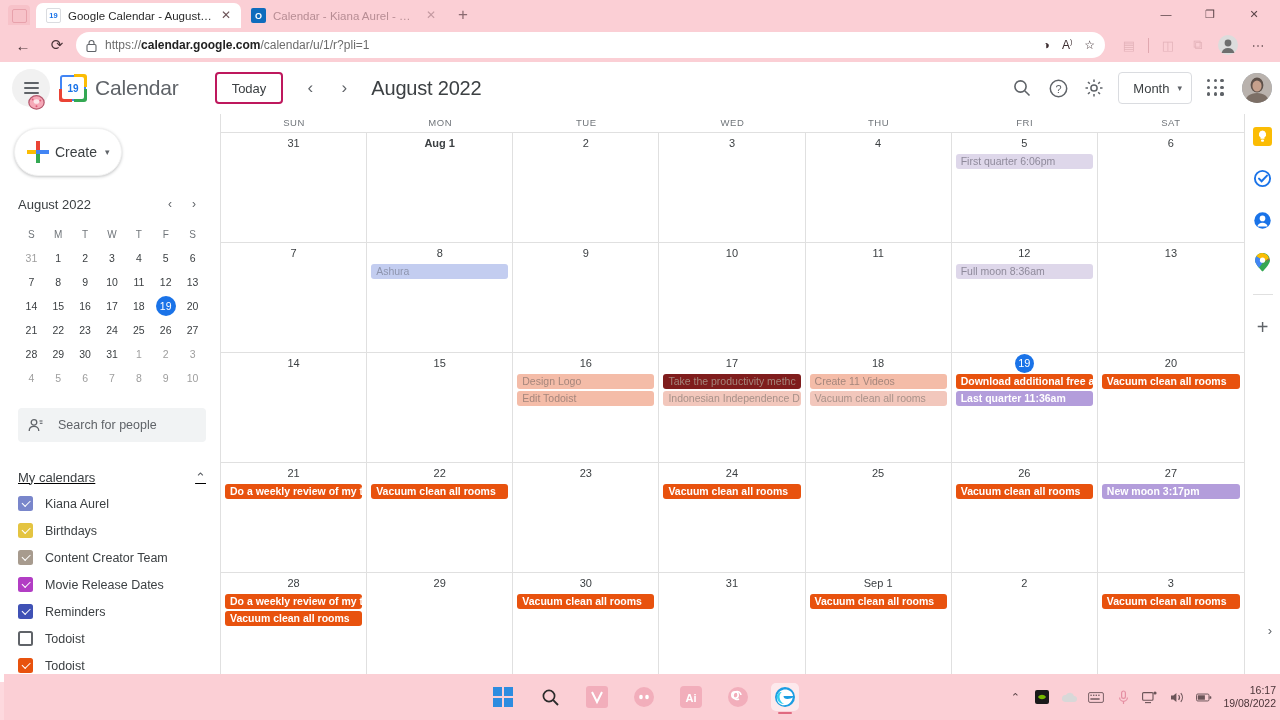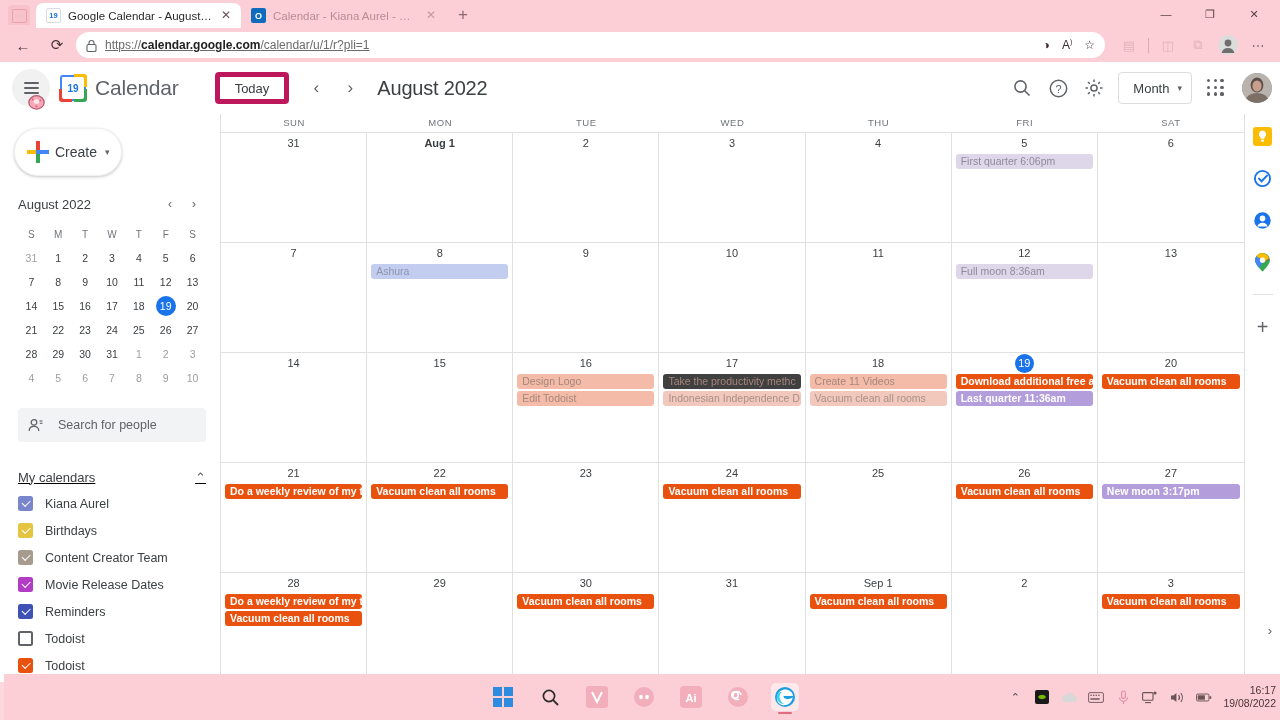--- a/index.html
+++ b/index.html
@@ -44,21 +44,21 @@
   .winctl div{ width:44px;height:28px;display:flex;align-items:center;justify-content:center;
     font-size:11px;color:#5a4448;}
 
   .addrbar { height:34px; display:flex; align-items:center; gap:4px; padding:0 8px; background:#fbcfd5;}
   .nav-btn { width:30px;height:28px;display:flex;align-items:center;justify-content:center;
     border-radius:50%; color:#4a3438; font-size:15px;}
   .omnibox {
     flex:1; height:26px; background:#ffffff; border-radius:13px; display:flex; align-items:center;
     padding:0 10px; gap:8px; font-size:12px; color:#6b6b6b;
   }
-  .omnibox .url { flex:1; white-space:nowrap; overflow:hidden;text-decoration:underline; }
+  .omnibox .url { flex:1; white-space:nowrap; overflow:hidden; }
   .omnibox .url b{ color:#222; font-weight:600; }
   .omni-right { display:flex; align-items:center; gap:12px; color:#3c2d30; font-size:12px;}
   .chrome-right { display:flex; align-items:center; gap:2px; padding-left:6px; }
   .chrome-right .cbtn{ width:28px;height:28px;display:flex;align-items:center;justify-content:center;
     color:#e3b2b9; font-size:13px;}
   .chrome-right .cbtn.solid{ color:#6a5256; }
   .cdiv{width:1px;height:15px;background:#e0a8b0;margin:0 3px;}
 
   
   .gcal { position:absolute; left:0; top:62px; width:1280px; height:620px; background:#fff; }
@@ -72,21 +72,21 @@
   .gc-logo .sq{position:absolute;inset:0;background:#fff;border:2px solid #4285f4;border-radius:3px;}
   .gc-logo .r{position:absolute;right:-1px;top:-1px;width:13px;height:13px;background:#fbbc04;
      border-radius:0 3px 0 0;}
   .gc-logo .g{position:absolute;right:-1px;bottom:-1px;width:13px;height:13px;background:#34a853;
      border-radius:0 0 3px 0;}
   .gc-logo .rd{position:absolute;left:-1px;bottom:-1px;width:13px;height:13px;background:#ea4335;
      border-radius:0 0 0 3px;}
   .gc-logo .num{position:absolute;inset:2px;background:#fff;display:flex;align-items:center;
      justify-content:center;font-size:10px;font-weight:700;color:#1a73e8;border-radius:2px;}
   .gc-title { font-size:21px; color:#5f6368; margin-left:9px; letter-spacing:-0.2px;}
-  .today-btn { margin-left:36px; height:32px; padding:0 15px; border:5px solid #be185d;
+  .today-btn { margin-left:36px; height:32px; padding:0 15px; border:2px solid #be185d;
     border-radius:4px; font-size:13px; color:#3c4043; display:flex;align-items:center;}
   .arrow-btn { width:34px;height:34px;border-radius:50%;display:flex;align-items:center;
     justify-content:center;color:#5f6368;font-size:17px;}
   .gc-month { font-size:20px; color:#3c4043; margin-left:10px; letter-spacing:-0.2px;}
   .spacer { flex:1; }
   .hicon { width:36px;height:36px;border-radius:50%;display:flex;align-items:center;
     justify-content:center;color:#5f6368;}
   .view-select { height:32px; padding:0 9px 0 14px; border:1px solid #dadce0;border-radius:4px;
     font-size:13px;color:#3c4043;display:flex;align-items:center;gap:8px;margin-left:6px;}
   .apps-grid { width:36px;height:36px;display:grid;grid-template-columns:repeat(3,1fr);
@@ -515,21 +515,21 @@
               <div class="cell">
                 <div class="daynum"><span>15</span></div>
               </div>
               <div class="cell">
                 <div class="daynum"><span>16</span></div>
                 <div class="ev pale" style="background: rgb(244, 188, 168); color: rgb(165, 134, 124);">Design Logo</div>
                 <div class="ev pale" style="background: rgb(244, 188, 168); color: rgb(165, 134, 124);">Edit Todoist</div>
               </div>
               <div class="cell">
                 <div class="daynum"><span>17</span></div>
-                <div class="ev pale" style="background: #404040; color: rgb(165, 134, 124);">Take the productivity methc</div>
+                <div class="ev pale" style="background: #7f1d1d; color: rgb(165, 134, 124);">Take the productivity methc</div>
                 <div class="ev pale" style="background: rgb(242, 199, 188); color: rgb(168, 145, 137);">Indonesian Independence D</div>
               </div>
               <div class="cell">
                 <div class="daynum"><span>18</span></div>
                 <div class="ev pale" style="background: rgb(244, 188, 168); color: rgb(165, 134, 124);">Create 11 Videos</div>
                 <div class="ev pale" style="background: rgb(242, 199, 188); color: rgb(168, 145, 137);">Vacuum clean all rooms</div>
               </div>
               <div class="cell">
                 <div class="daynum today"><span>19</span></div>
                 <div class="ev" style="background: rgb(232, 82, 14); color: rgb(255, 255, 255);">Download additional free ap</div>

